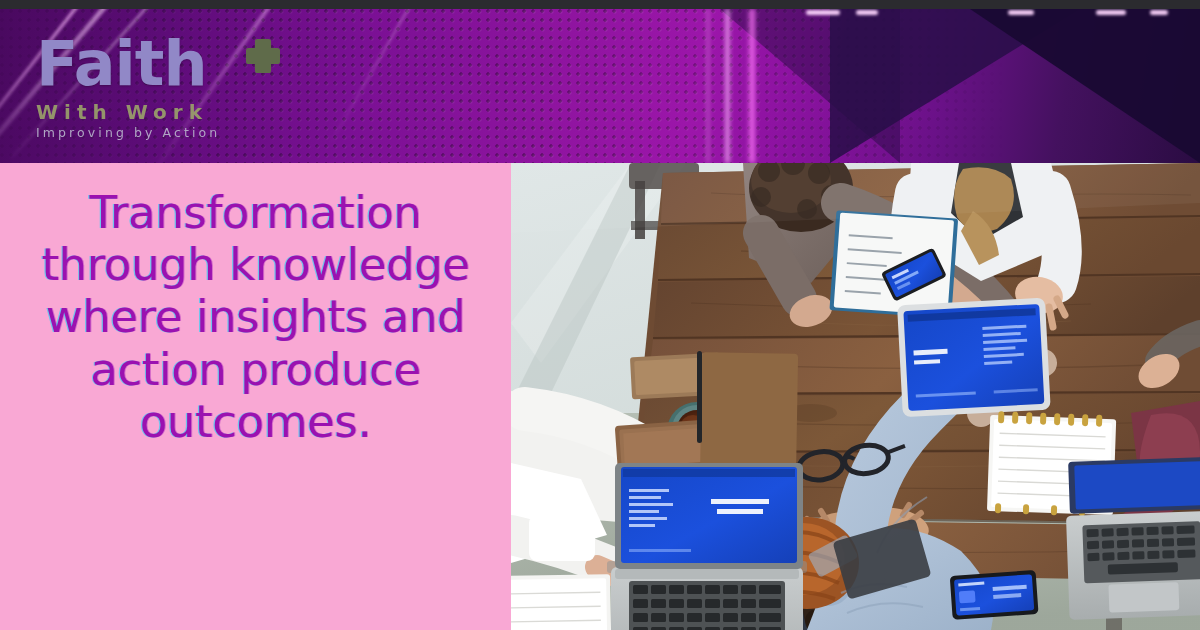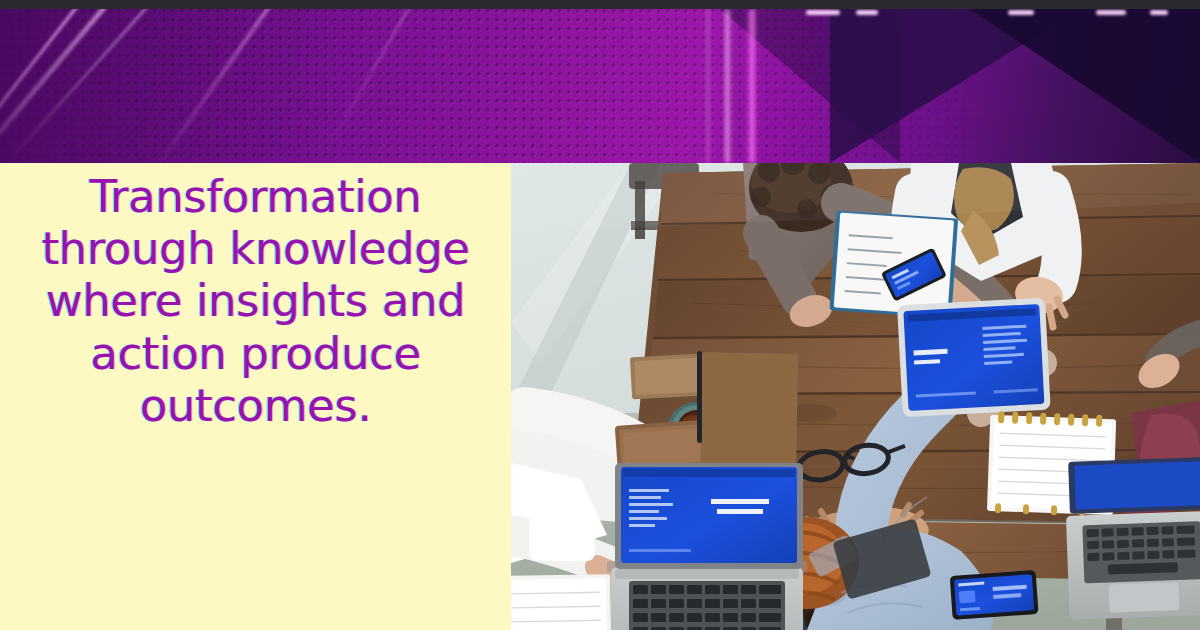--- a/index.html
+++ b/index.html
@@ -98,23 +98,23 @@
     margin-top:3px;
     font-family:"DejaVu Sans", sans-serif;
     font-size:12.5px; font-weight:400; letter-spacing:3.1px;
     color:#b9b6cc; line-height:14px;
     opacity:0.9;
   }
 
   
   .headline-panel {
     position:absolute; left:0; top:163px; width:511px; height:467px;
-    background:#fef9c3;
+    background:#f9a8d4;
     display:flex; align-items:flex-start; justify-content:center;
-    padding-top:8px;
+    padding-top:24px;
   }
   .headline {
     width:470px; text-align:center;
     font-family:"DejaVu Sans", sans-serif;
     font-size:45px; font-weight:400; line-height:1.16;
     color:#9b11b0;
     text-shadow:-1.2px 0 0 rgba(0,220,255,0.55), 1px 0 0 rgba(150,0,180,0.35);
     letter-spacing:-0.4px;
   }
 
@@ -149,20 +149,35 @@
     <div class="vbar v3"></div>
     <div class="vbar v1"></div>
     <div class="vbar v2"></div>
 
     <div class="glint" style="left:806px; width:34px;"></div>
     <div class="glint" style="left:856px; width:22px;"></div>
     <div class="glint" style="left:1008px; width:26px;"></div>
     <div class="glint" style="left:1096px; width:30px;"></div>
     <div class="glint" style="left:1150px; width:18px;"></div>
 
+    <div class="logo">
+      <div class="logo-row">
+        <span class="logo-faith">Faith</span>
+        <span class="logo-cross">
+          <svg width="38" height="38" viewBox="0 0 38 38" aria-hidden="true">
+            <path d="M13.5 2 h11 a2.6 2.6 0 0 1 2.6 2.6 v6.3 h6.3 a2.6 2.6 0 0 1 2.6 2.6 v11
+                     a2.6 2.6 0 0 1 -2.6 2.6 h-6.3 v6.3 a2.6 2.6 0 0 1 -2.6 2.6 h-11
+                     a2.6 2.6 0 0 1 -2.6 -2.6 v-6.3 h-6.3 a2.6 2.6 0 0 1 -2.6 -2.6 v-11
+                     a2.6 2.6 0 0 1 2.6 -2.6 h6.3 v-6.3 a2.6 2.6 0 0 1 2.6 -2.6 z" fill="#5f6b4a"></path>
+          </svg>
+        </span>
+      </div>
+      <div class="logo-with-work">With Work</div>
+      <div class="logo-tagline">Improving by Action</div>
+    </div>
   </div>
 
   <div class="headline-panel">
     <div class="headline">Transformation through knowledge where insights and action produce outcomes.</div>
   </div>
 
   <div class="photo">
     <svg width="689" height="467" viewBox="0 0 689 467" aria-hidden="true">
       <defs>
         <linearGradient id="wallG" x1="0" y1="0" x2="0.4" y2="1">

